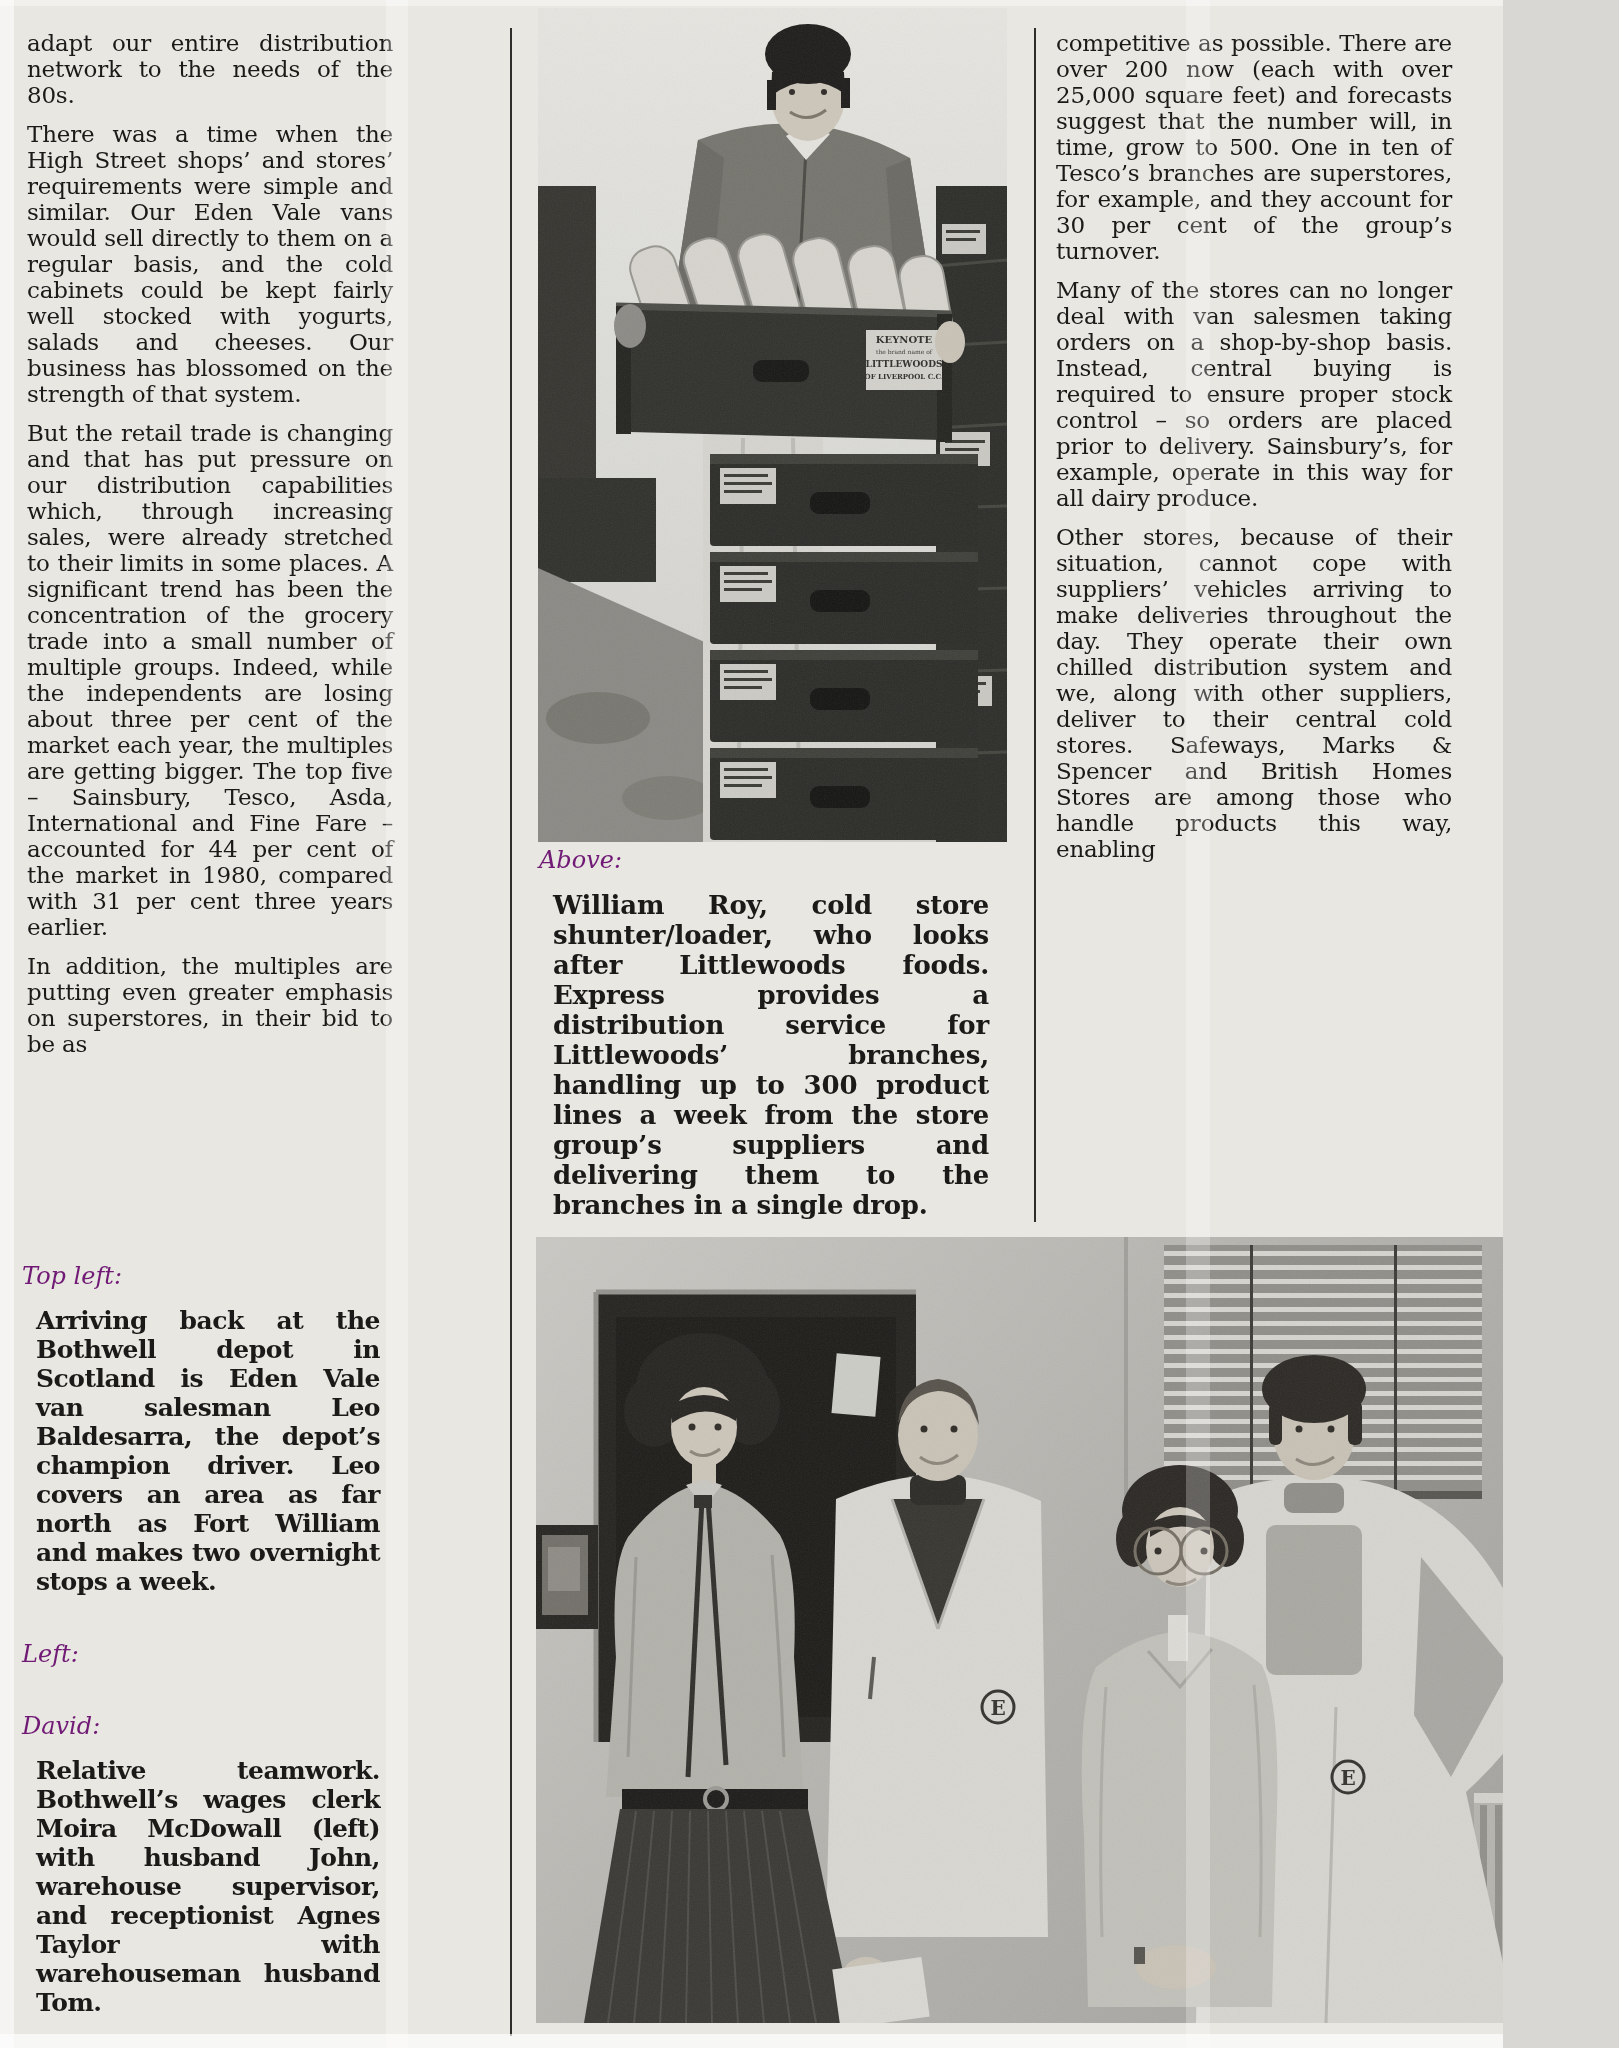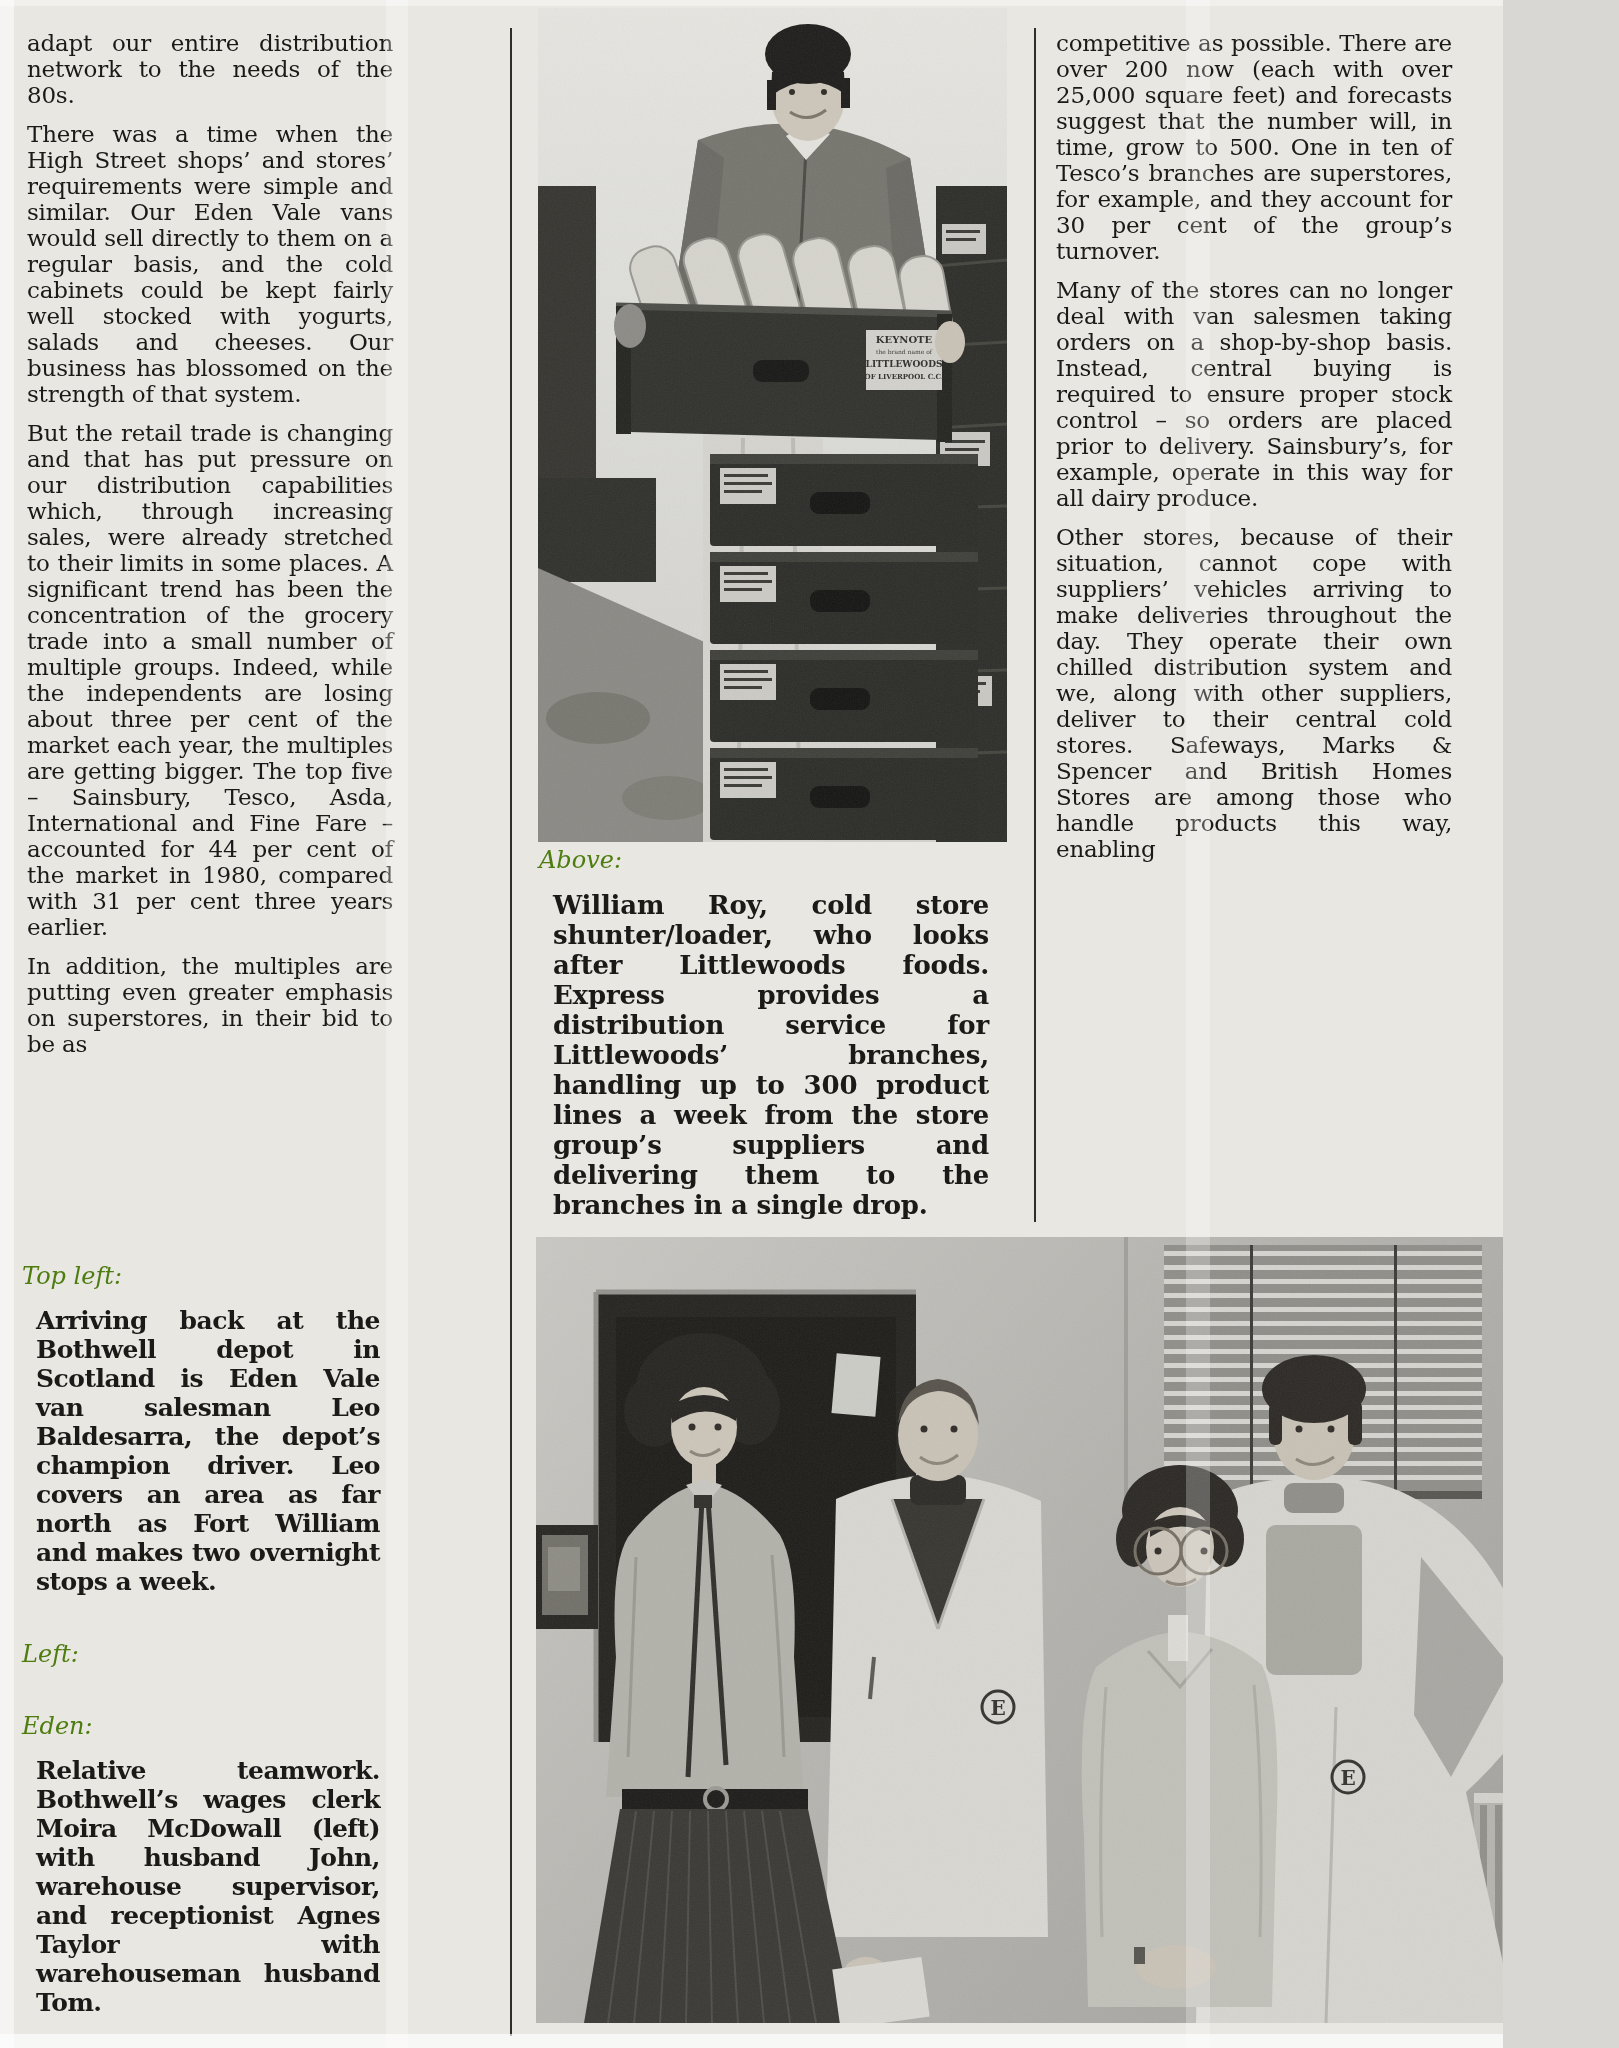--- a/index.html
+++ b/index.html
@@ -20,21 +20,21 @@
   .vrule-left  { left:510px;  height:2008px; }
   .vrule-mid   { left:1034px; height:1194px; }
   .vrule-right { left:1550px; height:1194px; }
 
   
   .photo-top    { position:absolute; left:538px; top:8px;    width:469px;  height:834px; display:block; }
   .photo-bottom { position:absolute; left:536px; top:1237px; width:1076px; height:786px; display:block; }
 
   
   .caption-mid { position:absolute; left:537px; top:846px; width:468px; }
-  .cap-label { font-style:italic; font-size:24px; line-height:28px; color:#4d7c0f; margin:0 0 8px 2px; }
+  .cap-label { font-style:italic; font-size:24px; line-height:28px; color:#701a75; margin:0 0 8px 2px; }
   .cap-text  { font-weight:bold; font-size:26px; line-height:30px; letter-spacing:-0.2px; text-align:justify; margin:16px; }
 
   .captions-left { position:absolute; left:20px; top:1262px; width:376px; }
   .cap-section { margin:0 0 44px 0; }
   .captions-left .cap-text { font-size:25px; line-height:29px; letter-spacing:-0.5px; }
 
   
   .strip { position:absolute; pointer-events:none; }
   .strip-left   { left:0; top:0; width:14px; height:2048px; background:rgba(255,255,255,.55); }
   .strip-mid1   { left:386px; top:0; width:22px; height:2048px; background:rgba(255,255,255,.30); }
@@ -204,21 +204,21 @@
 
   <div class="captions-left">
     <div class="cap-section">
       <div class="cap-label">Top left:</div>
       <p class="cap-text">Arriving back at the Bothwell depot in Scotland is Eden Vale van salesman Leo Baldesarra, the depot’s champion driver. Leo covers an area as far north as Fort William and makes two overnight stops a week.</p>
     </div>
     <div class="cap-section">
       <div class="cap-label">Left:</div>
     </div>
     <div class="cap-section">
-      <div class="cap-label">Eden:</div>
+      <div class="cap-label">David:</div>
       <p class="cap-text">Relative teamwork. Bothwell’s wages clerk Moira McDowall (left) with husband John, warehouse supervisor, and receptionist Agnes Taylor with warehouseman husband Tom.</p>
     </div>
   </div>
 
   <svg class="photo-bottom" viewBox="0 0 1076 786" xmlns="http://www.w3.org/2000/svg">
     <defs>
       <linearGradient id="pb-bg" x1="0" y1="0" x2="1" y2="0.6">
         <stop offset="0" stop-color="#c9c8c3"></stop>
         <stop offset="0.55" stop-color="#b3b2ad"></stop>
         <stop offset="1" stop-color="#a5a4a0"></stop>

